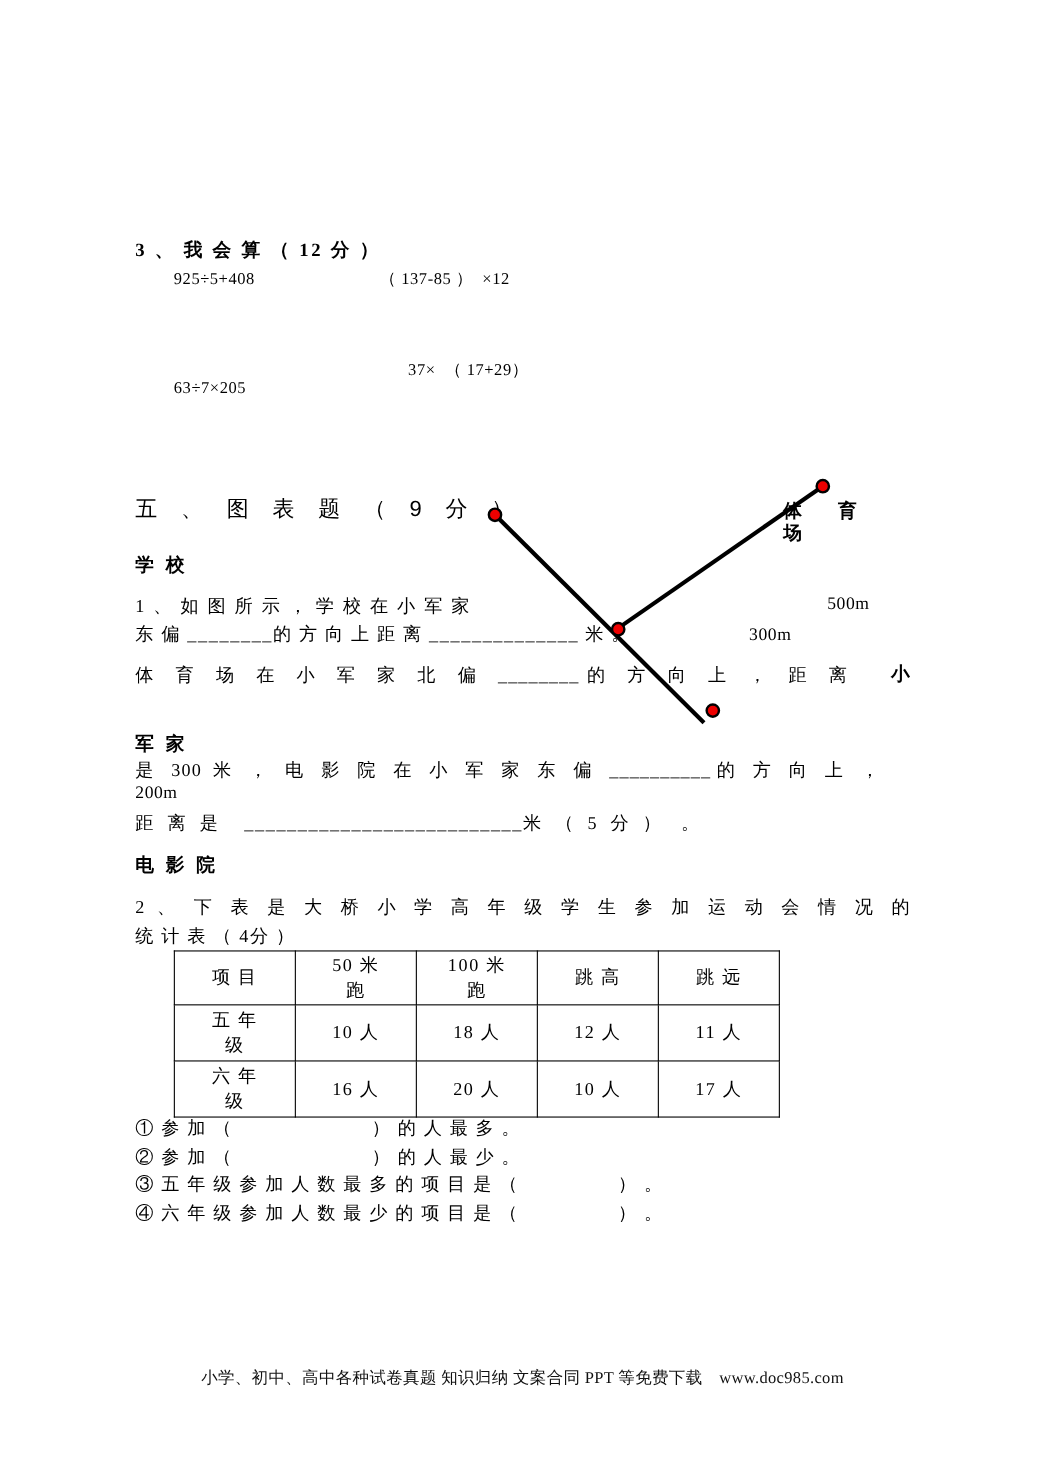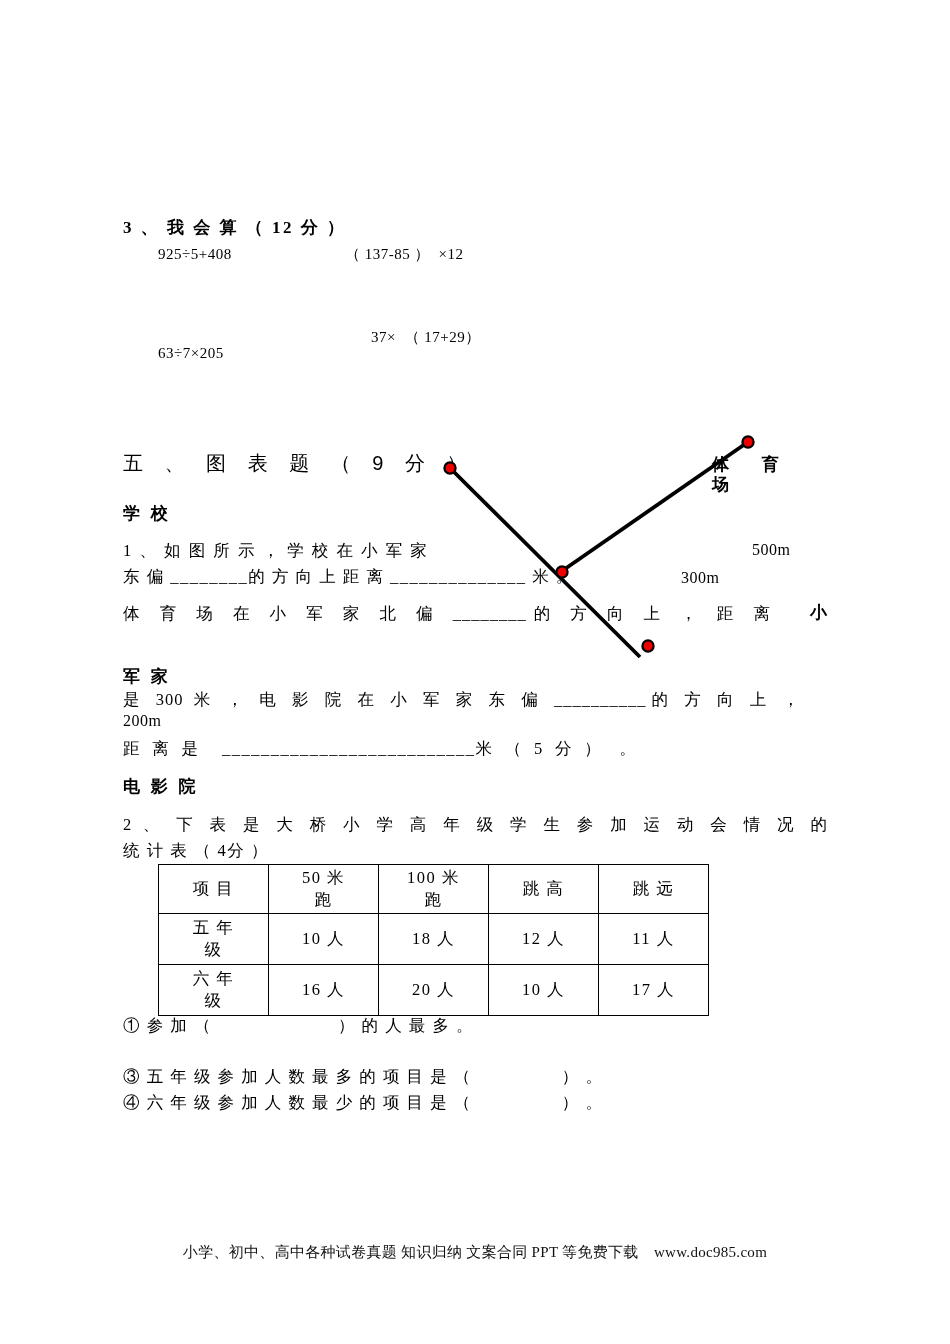--- a/index.html
+++ b/index.html
@@ -97,20 +97,21 @@
 级</td>
       <td>16 人</td>
       <td>20 人</td>
       <td>10 人</td>
       <td>17 人</td>
     </tr>
   </tbody>
     </table>
 
   <div class="abs body16" style="left:123px; top:1016px;">① 参 加 （　　　　　　　） 的 人 最 多 。</div>
+  <div class="abs body16" style="left:123px; top:1042px;">② 参 加 （　　　　　　　） 的 人 最 少 。</div>
   <div class="abs body16" style="left:123px; top:1067px;">③ 五 年 级 参 加 人 数 最 多 的 项 目 是 （　　　　　） 。</div>
   <div class="abs body16" style="left:123px; top:1093px;">④ 六 年 级 参 加 人 数 最 少 的 项 目 是 （　　　　　） 。</div>
 
   <svg class="diagram-svg" viewBox="0 0 950 1344">
       <line x1="450" y1="468" x2="640" y2="657" stroke="#000000" stroke-width="3.8"></line>
       <line x1="562" y1="571" x2="748" y2="442" stroke="#000000" stroke-width="3.8"></line>
       <circle cx="450" cy="468" r="5.6" fill="#ee0000" stroke="#000" stroke-width="2.2"></circle>
       <circle cx="748" cy="442" r="5.6" fill="#ee0000" stroke="#000" stroke-width="2.2"></circle>
       <circle cx="562" cy="572" r="5.6" fill="#ee0000" stroke="#000" stroke-width="2.2"></circle>
       <circle cx="648" cy="646" r="5.6" fill="#ee0000" stroke="#000" stroke-width="2.2"></circle>

